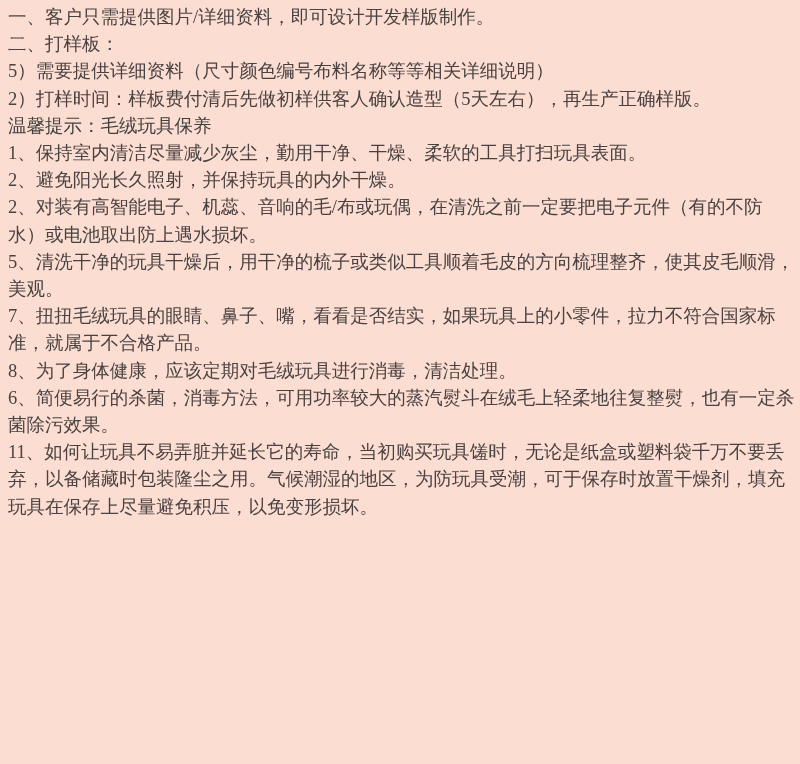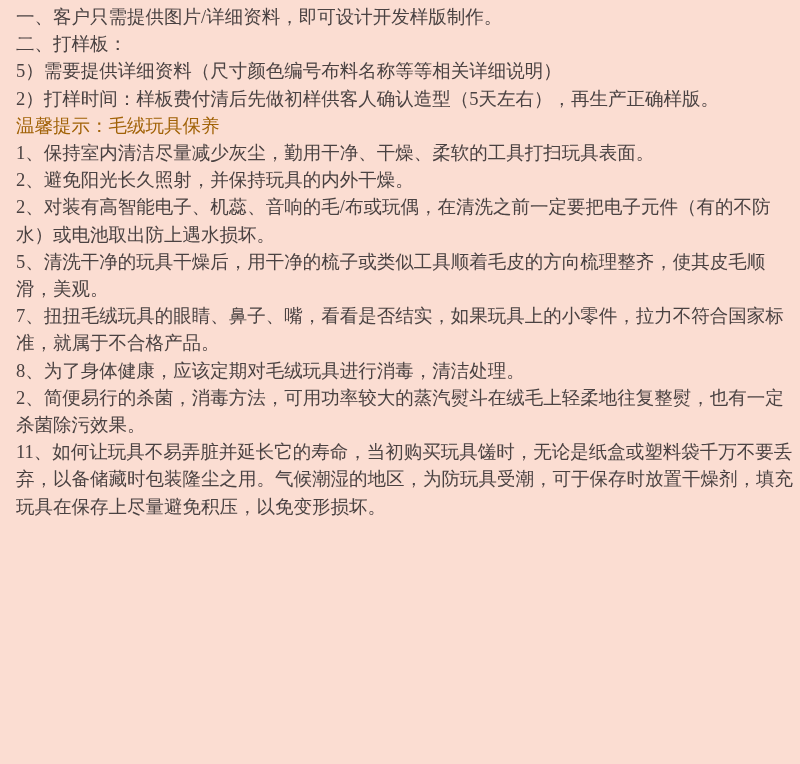--- a/index.html
+++ b/index.html
@@ -10,46 +10,46 @@
     width: 800px;
     height: 764px;
     background: #fbddd2;
     overflow: hidden;
     font-family: "Liberation Serif", "DejaVu Serif", serif;
   }
   .doc {
     box-sizing: border-box;
     width: 800px;
     height: 764px;
-    padding: 4px 2px 0 16px;
+    padding: 4px 2px 0 8px;
     color: #4a4242;
     font-size: 18.5px;
     line-height: 27.2px;
     letter-spacing: 0;
   }
   .doc p {
     margin: 0;
     padding: 0;
     word-break: break-all;
     text-align: left;
   }
   .doc p.highlight {
-    color: #a16207;
+    color: #404040;
   }
 </style>
 </head>
 <body>
 
 <div class="doc">
   <p>一、客户只需提供图片/详细资料，即可设计开发样版制作。</p>
   <p>二、打样板：</p>
   <p>5）需要提供详细资料（尺寸颜色编号布料名称等等相关详细说明）</p>
   <p>2）打样时间：样板费付清后先做初样供客人确认造型（5天左右），再生产正确样版。</p>
   <p class="highlight">温馨提示：毛绒玩具保养</p>
   <p>1、保持室内清洁尽量减少灰尘，勤用干净、干燥、柔软的工具打扫玩具表面。</p>
   <p>2、避免阳光长久照射，并保持玩具的内外干燥。</p>
   <p>2、对装有高智能电子、机蕊、音响的毛/布或玩偶，在清洗之前一定要把电子元件（有的不防水）或电池取出防上遇水损坏。</p>
   <p>5、清洗干净的玩具干燥后，用干净的梳子或类似工具顺着毛皮的方向梳理整齐，使其皮毛顺滑，美观。</p>
   <p>7、扭扭毛绒玩具的眼睛、鼻子、嘴，看看是否结实，如果玩具上的小零件，拉力不符合国家标准，就属于不合格产品。</p>
   <p>8、为了身体健康，应该定期对毛绒玩具进行消毒，清洁处理。</p>
-  <p>2、简便易行的杀菌，消毒方法，可用功率较大的蒸汽熨斗在绒毛上轻柔地往复整熨，也有一定杀菌除污效果。</p>
+  <p>6、简便易行的杀菌，消毒方法，可用功率较大的蒸汽熨斗在绒毛上轻柔地往复整熨，也有一定杀菌除污效果。</p>
   <p>11、如何让玩具不易弄脏并延长它的寿命，当初购买玩具馐时，无论是纸盒或塑料袋千万不要丢弃，以备储藏时包装隆尘之用。气候潮湿的地区，为防玩具受潮，可于保存时放置干燥剂，填充玩具在保存上尽量避免积压，以免变形损坏。</p>
 </div>
 
 </body></html>

